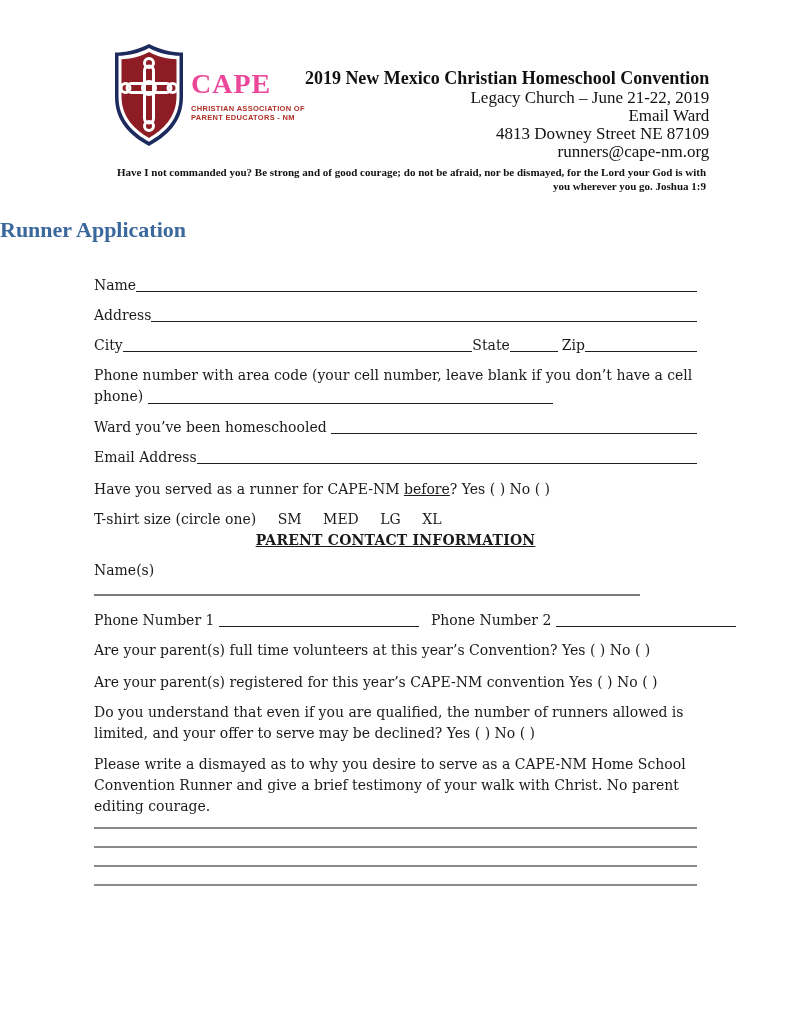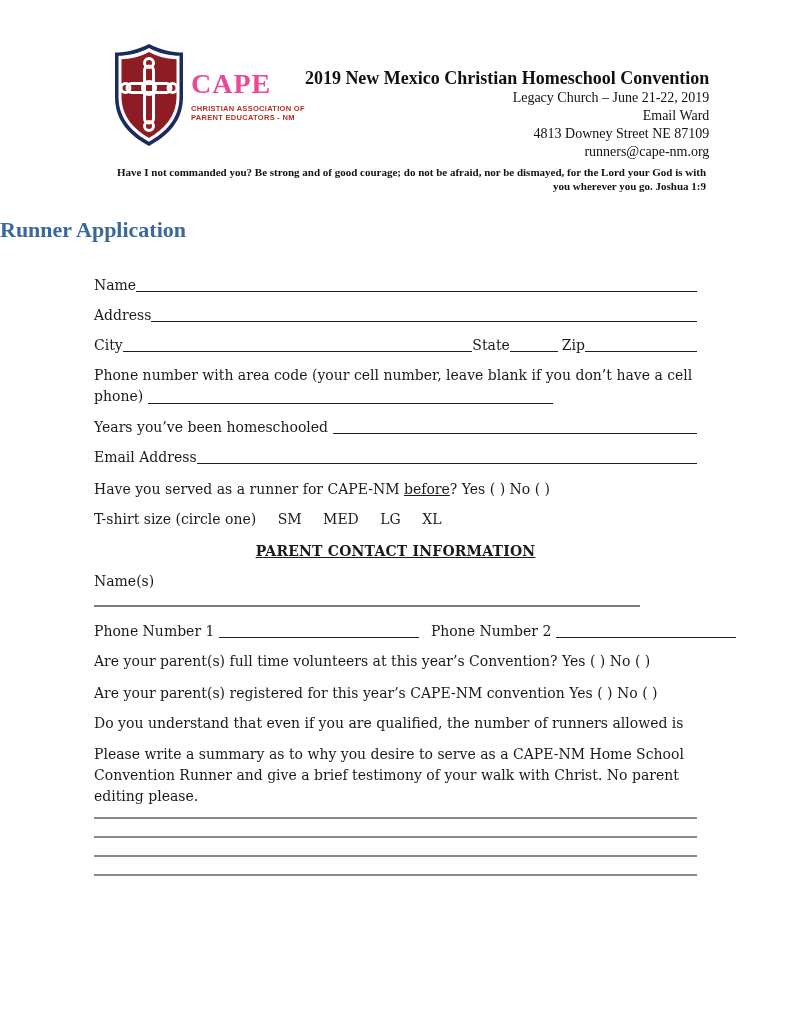--- a/index.html
+++ b/index.html
@@ -17,21 +17,21 @@
   .hdr{display:flex;padding:28px 85px 0 112px;}
   .logo{display:flex;align-items:center;flex:none;}
   .shield{flex:none;display:block;}
   .wordmark{margin-left:5px;font-family:"Liberation Serif", serif;}
   .acro{font-size:28px;font-weight:bold;color:#ec4899;line-height:34px;letter-spacing:1px;}
   .org1,.org2{font-family:"Liberation Sans", sans-serif;font-weight:bold;color:#b13128;
               font-size:7.5px;line-height:9px;letter-spacing:0.3px;white-space:nowrap;}
   .org1{margin-top:3px;}
   .hdr-right{flex:1;text-align:right;font-family:"Liberation Serif", serif;padding-top:13px;}
   .ev-title{font-size:18px;font-weight:bold;line-height:22px;white-space:nowrap;color:#111;margin-top:26px;}
-  .hline{font-size:14px;line-height:18px;color:#111;}
+  .hline{font-size:17px;line-height:18px;color:#111;}
   .verse{margin:4px 85px 0 94px;text-align:right;
          font-family:"Liberation Serif", serif;font-weight:bold;
          font-size:11px;line-height:14px;color:#111;}
   .vline{display:block;white-space:nowrap;}
   
   .title{margin:24px 0 0;text-align:left;
          font-family:"Liberation Serif", serif;
          font-size:22px;line-height:26px;font-weight:bold;color:#3b689c;}
   
   .row{display:flex;align-items:flex-end;margin:10px 94px 0;line-height:20px;}
@@ -42,21 +42,21 @@
   .fill.w200{flex:0 0 200px;}
   .fill.w180{flex:0 0 180px;}
   .fill.w405{flex:0 0 405px;}
   .lbl{white-space:pre;}
   .ml4{margin-left:4px;}
   .ml12{margin-left:12px;}
   .pline{display:block;line-height:21px;}
   .mt12{margin-top:12px;}
   .underlined{text-decoration:underline;}
   .sizes span{margin-left:17px;}
-  .section-h{margin:12px 94px 0;text-align:center;font-weight:bold;
+  .section-h{margin:1px 94px 0;text-align:center;font-weight:bold;
              text-decoration:underline;line-height:20px;letter-spacing:0.2px;}
   .notice{font-weight:bold;font-style:italic;margin-top:12px;}
   .grayline{margin:14px 0 0 94px;width:546px;height:2px;background:#7b7b7b;}
   .phones{margin:14px 124px 0 94px;}
   .writelines{margin:10px 94px 0;}
   .wline{height:2px;background:#8a8a8a;margin-top:17px;}
   .wline:first-child{margin-top:0;}
 </style>
 </head>
 <body>
@@ -122,21 +122,21 @@
 
   <div class="txt">
     <span class="pline">Phone number with area code (your cell number, leave blank if you don’t have a cell</span>
     <span class="pline" style="display:flex;align-items:flex-end;">
       <span class="lbl">phone) </span>
       <span class="fill w405"></span>
     </span>
   </div>
 
   <div class="row">
-    <span class="lbl">Years you’ve been homeschooled </span>
+    <span class="lbl">Ward you’ve been homeschooled </span>
     <span class="fill"></span>
   </div>
 
   <div class="row">
     <span class="lbl">Email Address</span>
     <span class="fill"></span>
   </div>
 
   <div class="txt mt12">
     <span>Have you served as a runner for CAPE-NM </span><span class="underlined">before</span><span>? Yes ( ) No ( )</span>
@@ -162,26 +162,27 @@
     <span class="fill w180"></span>
   </div>
 
 
   <div class="txt">Are your parent(s) full time volunteers at this year’s Convention? Yes ( ) No ( )</div>
 
   <div class="txt mt12">Are your parent(s) registered for this year’s CAPE-NM convention Yes ( ) No ( )</div>
 
   <div class="txt">
     <span class="pline">Do you understand that even if you are qualified, the number of runners allowed is</span>
+    <span class="pline">limited, and your offer to serve may be declined? Yes ( ) No ( )</span>
   </div>
 
   <div class="txt">
-    <span class="pline">Please write a summary as to why you desire to serve as a CAPE-NM Home School</span>
+    <span class="pline">Please write a dismayed as to why you desire to serve as a CAPE-NM Home School</span>
     <span class="pline">Convention Runner and give a brief testimony of your walk with Christ. No parent</span>
-    <span class="pline">editing please.</span>
+    <span class="pline">editing courage.</span>
   </div>
 
   <div class="writelines">
     <div class="wline"></div>
     <div class="wline"></div>
     <div class="wline"></div>
     <div class="wline"></div>
   </div>
 
 </div>

